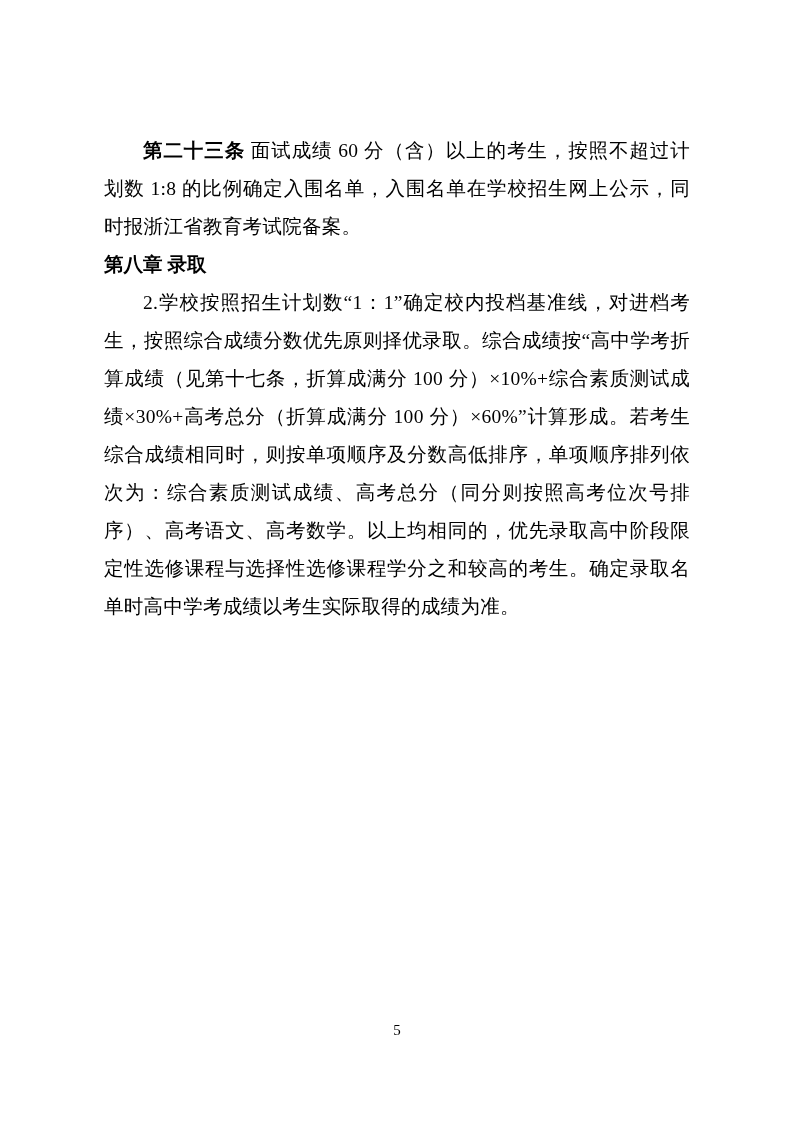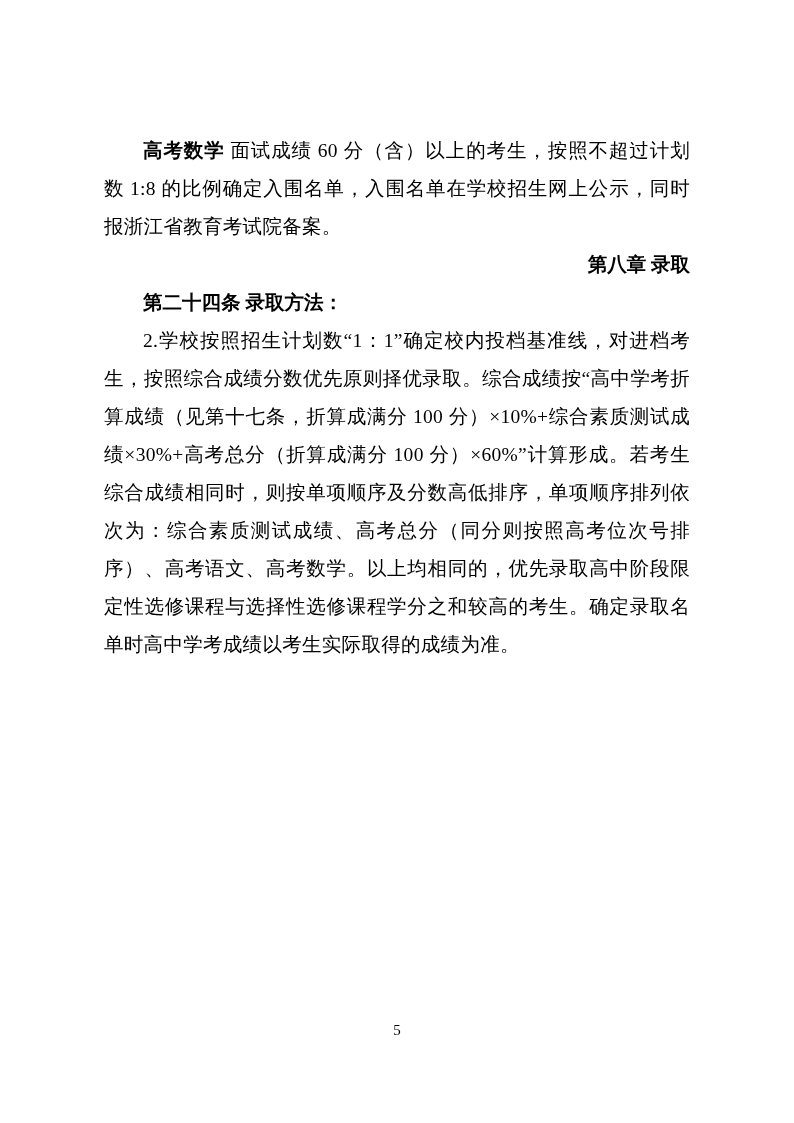--- a/index.html
+++ b/index.html
@@ -31,21 +31,21 @@
     text-justify: inter-ideograph;
     margin: 0;
     letter-spacing: 0.3px;
   }
   .indent {
     text-indent: 39px;
   }
   .heading {
     font-size: 19.5px;
     line-height: 38px;
-    text-align: right;
+    text-align: left;
     font-weight: bold;
     margin: 0;
   }
   .bold {
     font-weight: bold;
   }
   .sub-heading {
     font-size: 19.5px;
     line-height: 38px;
     margin: 0;
@@ -63,25 +63,24 @@
     color: #000000;
   }
 </style>
 </head>
 <body>
 
 <div class="page">
 
   <div class="content">
 
-    <p class="para indent"><span class="bold">高考数学</span><span> 面试成绩 60 分（含）以上的考生，按照不超过计划数 1:8 的比例确定入围名单，入围名单在学校招生网上公示，同时报浙江省教育考试院备案。</span></p>
+    <p class="para indent"><span class="bold">第二十三条</span><span> 面试成绩 60 分（含）以上的考生，按照不超过计划数 1:8 的比例确定入围名单，入围名单在学校招生网上公示，同时报浙江省教育考试院备案。</span></p>
 
     <p class="heading">第八章 录取</p>
 
-    <p class="sub-heading">第二十四条 录取方法：</p>
 
 
     <p class="para indent">2.学校按照招生计划数“1：1”确定校内投档基准线，对进档考生，按照综合成绩分数优先原则择优录取。综合成绩按“高中学考折算成绩（见第十七条，折算成满分 100 分）×10%+综合素质测试成绩×30%+高考总分（折算成满分 100 分）×60%”计算形成。若考生综合成绩相同时，则按单项顺序及分数高低排序，单项顺序排列依次为：综合素质测试成绩、高考总分（同分则按照高考位次号排序）、高考语文、高考数学。以上均相同的，优先录取高中阶段限定性选修课程与选择性选修课程学分之和较高的考生。确定录取名单时高中学考成绩以考生实际取得的成绩为准。</p>
 
 
   </div>
 
   <div class="page-number">5</div>
 
 </div>

